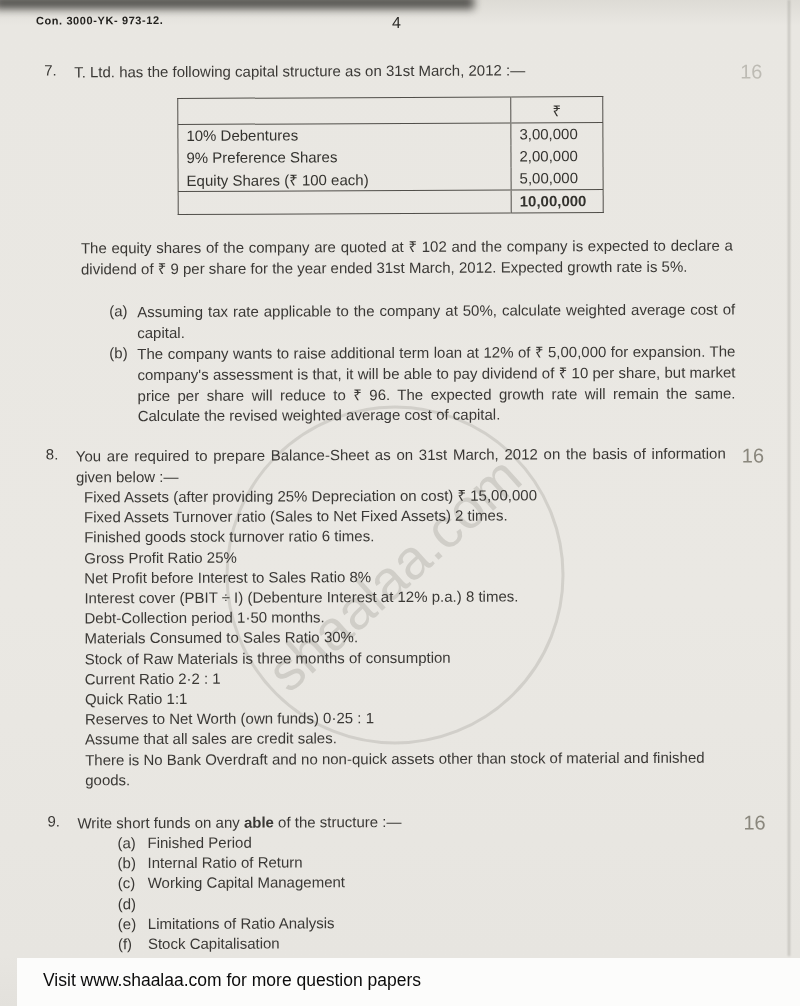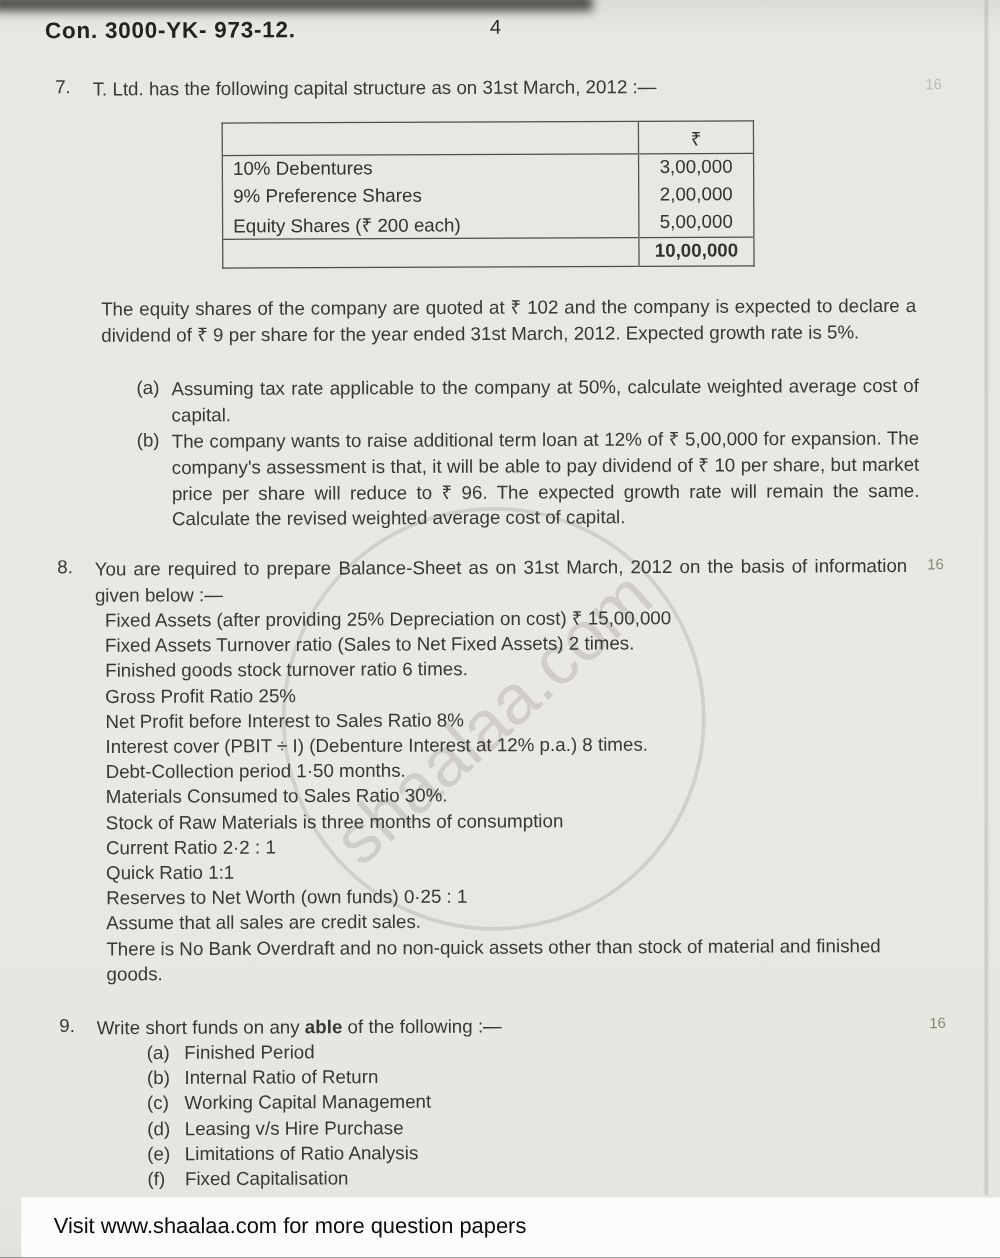--- a/index.html
+++ b/index.html
@@ -8,35 +8,35 @@
     position:relative; width:800px; height:1006px; margin:0 auto;
     background:linear-gradient(180deg, #dddbd5 0%, #e9e7e2 2.5%, #eae8e3 60%, #e7e5e0 95%, #e3e1dc 100%);
     overflow:hidden; color:#3a3835;
   }
   .content { position:absolute; inset:0; transform:rotate(-0.25deg); }
   .edge-top { position:absolute; top:-4px; left:-6px; width:480px; height:13px;
     background:#2e2d2a; filter:blur(4px); opacity:.8; }
   .edge-right { position:absolute; top:0; right:10px; width:2px; height:95%;
     background:#8f8d86; opacity:.45; filter:blur(1px); }
 
-  .paper-code { position:absolute; left:38px; top:13px; font-size:18px; font-weight:bold;
+  .paper-code { position:absolute; left:38px; top:13px; font-size:11px; font-weight:bold;
     letter-spacing:.6px; color:#23221f; }
   .page-number { position:absolute; left:394px; top:14px; font-size:16px; color:#2c2b28; }
 
   .q-row { position:absolute; display:flex; font-size:15px; }
   .qnum { width:30px; flex:0 0 30px; }
   .qtext { width:650px; text-align:justify; line-height:21px; }
-  .marks { position:absolute; left:742px; font-size:12px; color:#8a877d; }
+  .marks { position:absolute; left:742px; font-size:20px; color:#8a877d; }
   .marks.faint { opacity:.45; }
 
   
   .cap-table { position:absolute; left:179px; top:97px; border-collapse:collapse;
     font-size:15px; color:#33322e; }
   .cap-table td { border:0; padding:1px 8px; height:22px; }
-  .cap-table td.amt { width:92px; text-align:center; border-left:1.7px solid #504e49; }
+  .cap-table td.amt { width:92px; text-align:left; border-left:1.7px solid #504e49; }
   .cap-table { border:1.8px solid #504e49; }
   .cap-table tr.t-head td { border-bottom:1.6px solid #504e49; height:26px; }
   .cap-table tr.t-head td.amt { text-align:center; }
   .cap-table tr.t-total td { border-top:1.6px solid #504e49; font-weight:bold; height:23px; }
   .cap-table td.lbl { width:333px; }
 
   .para { position:absolute; left:82px; top:236px; width:652px; font-size:15px;
     line-height:21px; text-align:justify; }
   .sub-item { position:absolute; display:flex; font-size:15px; }
   .inum { width:28px; flex:0 0 28px; }
@@ -85,21 +85,21 @@
       </tr>
       <tr>
         <td class="lbl">10% Debentures</td>
         <td class="amt">3,00,000</td>
       </tr>
       <tr>
         <td class="lbl">9% Preference Shares</td>
         <td class="amt">2,00,000</td>
       </tr>
       <tr>
-        <td class="lbl">Equity Shares (₹ 200 each)</td>
+        <td class="lbl">Equity Shares (₹ 100 each)</td>
         <td class="amt">5,00,000</td>
       </tr>
       <tr class="t-total">
         <td class="lbl"></td>
         <td class="amt">10,00,000</td>
       </tr>
     </tbody>
       </table>
 
     <div class="para">The equity shares of the company are quoted at ₹ 102 and the company is expected to declare a dividend of ₹ 9 per share for the year ended 31st March, 2012. Expected growth rate is 5%.</div>
@@ -131,48 +131,47 @@
       <div>Stock of Raw Materials is three months of consumption</div>
       <div>Current Ratio 2·2 : 1</div>
       <div>Quick Ratio 1:1</div>
       <div>Reserves to Net Worth (own funds) 0·25 : 1</div>
       <div>Assume that all sales are credit sales.</div>
       <div>There is No Bank Overdraft and no non-quick assets other than stock of material and finished goods.</div>
     </div>
 
     <div class="q-row" style="left:46px; top:811px;">
       <span class="qnum">9.</span>
-      <span class="qtext"><span>Write short funds on any </span><b>able</b><span> of the following :—</span></span>
+      <span class="qtext"><span>Write short funds on any </span><b>able</b><span> of the structure :—</span></span>
     </div>
     <div class="marks" style="top:813px;">16</div>
 
     <div class="q9-items">
       <div class="q9-item">
         <span class="inum">(a)</span>
         <span>Finished Period</span>
       </div>
       <div class="q9-item">
         <span class="inum">(b)</span>
         <span>Internal Ratio of Return</span>
       </div>
       <div class="q9-item">
         <span class="inum">(c)</span>
         <span>Working Capital Management</span>
       </div>
       <div class="q9-item">
         <span class="inum">(d)</span>
-        <span>Leasing v/s Hire Purchase</span>
       </div>
       <div class="q9-item">
         <span class="inum">(e)</span>
         <span>Limitations of Ratio Analysis</span>
       </div>
       <div class="q9-item">
         <span class="inum">(f)</span>
-        <span>Fixed Capitalisation</span>
+        <span>Stock Capitalisation</span>
       </div>
     </div>
 
   </div>
 
   <div class="edge-top"></div>
   <div class="edge-right"></div>
 
   <div class="footer">
     <div class="footer-text">Visit www.shaalaa.com for more question papers</div>

